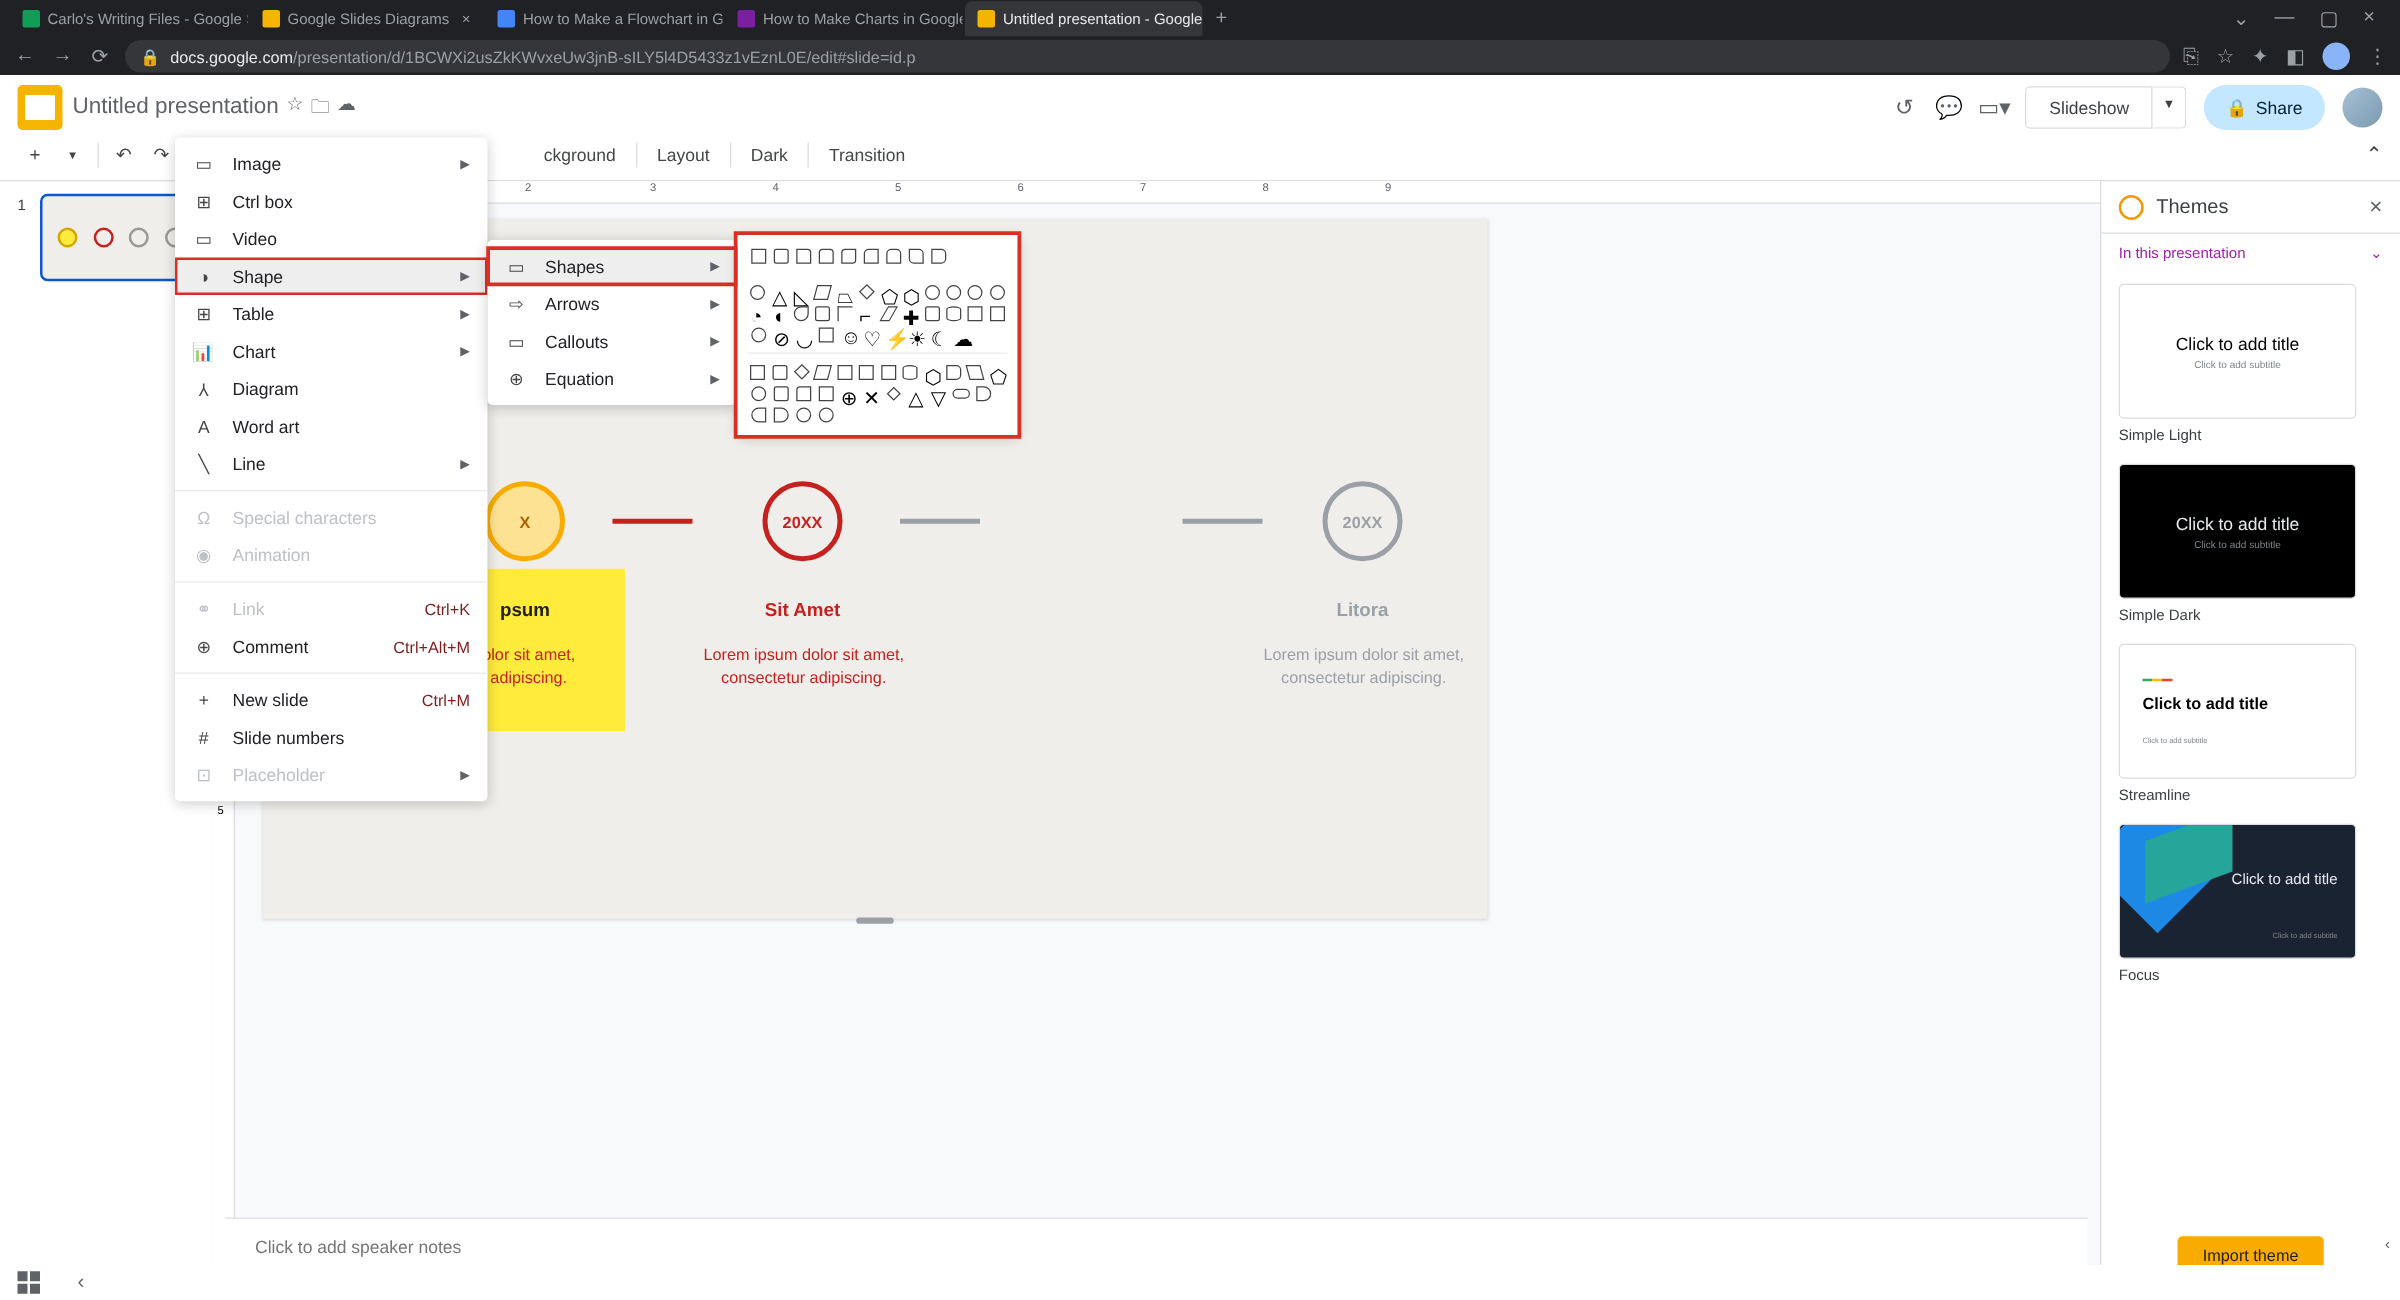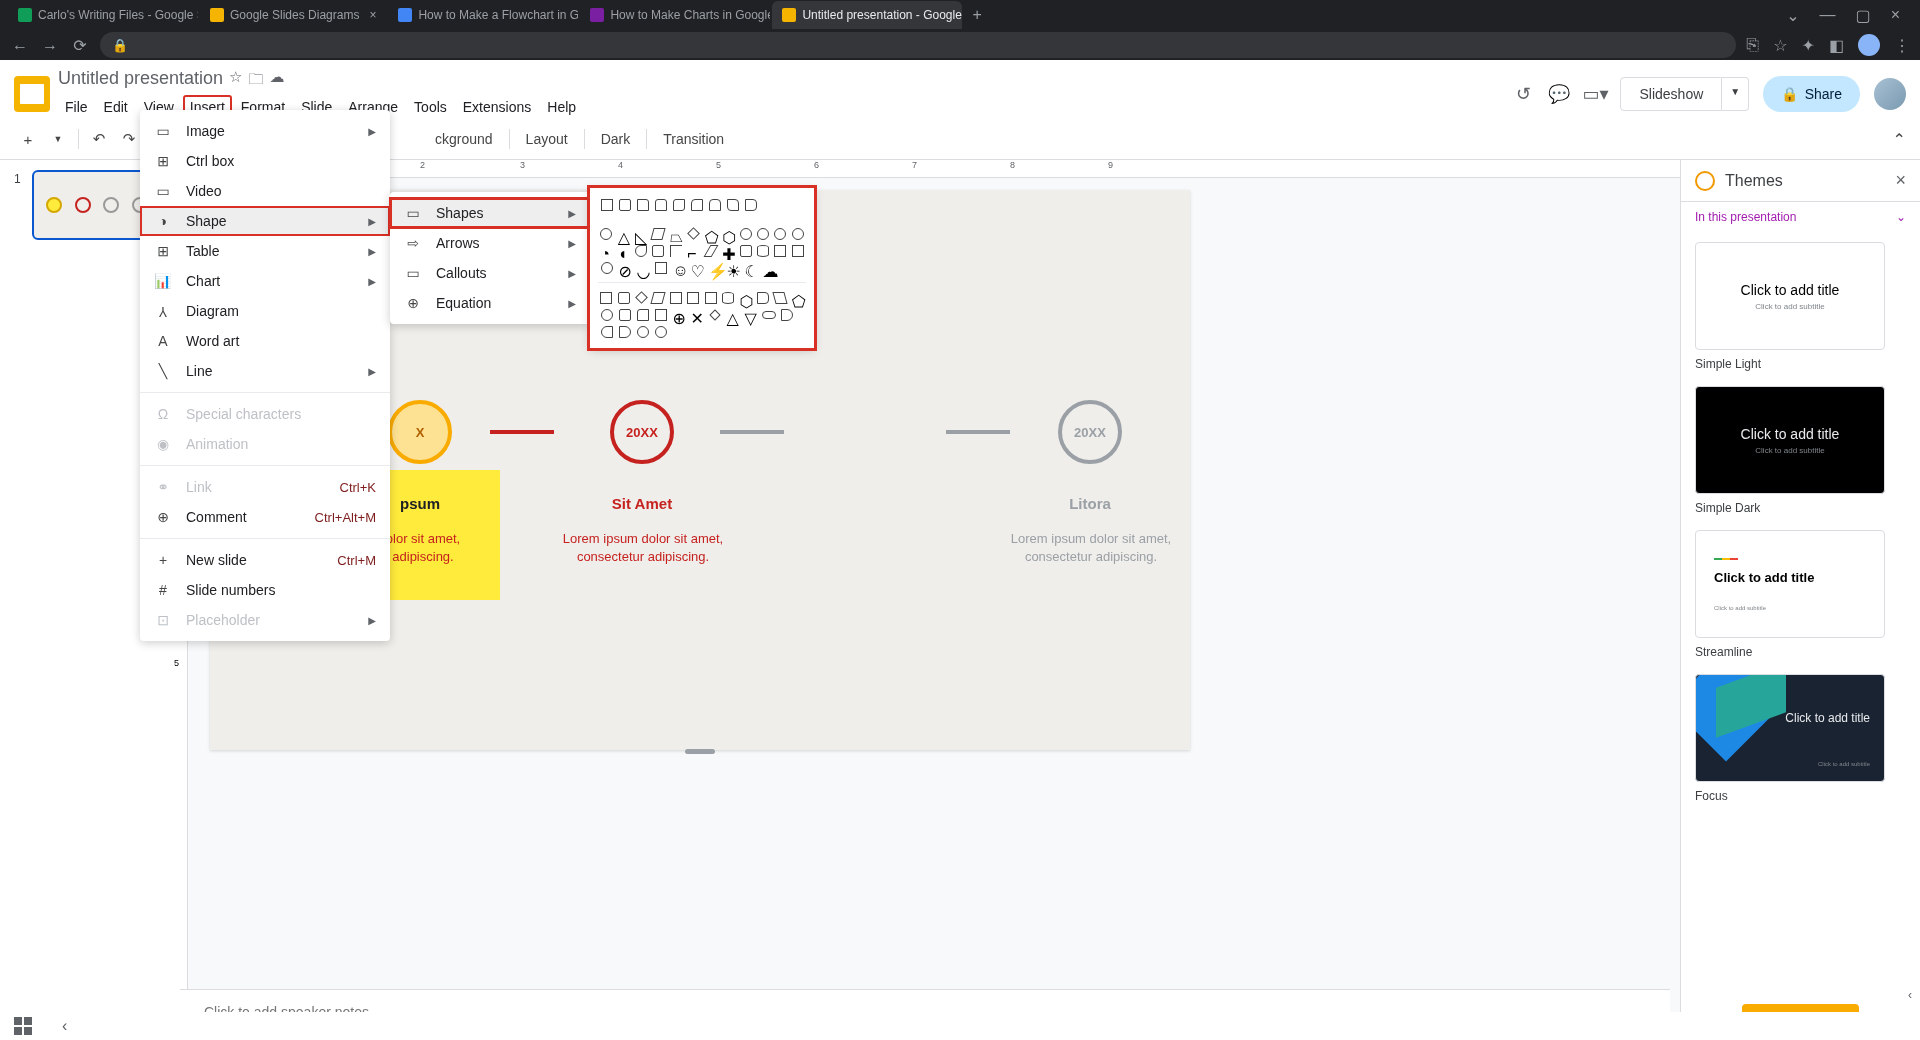--- a/index.html
+++ b/index.html
@@ -156,52 +156,41 @@
       <span>▢</span>
       <span>×</span>
     </div>
   </div>
   <div class="address-bar">
     <span class="nav-btn">←</span>
     <span class="nav-btn">→</span>
     <span class="nav-btn">⟳</span>
     <div class="url-field">
       <span>🔒</span>
+      <span class="url-text"><span>docs.google.com</span><span class="url-path">/presentation/d/1BCWXi2usZkKWvxeUw3jnB-sILY5l4D5433z1vEznL0E/edit#slide=id.p</span></span>
     </div>
     <div class="chrome-icons">
       <span>⎘</span>
       <span>☆</span>
       <span>✦</span>
       <span>◧</span>
       <span class="chrome-avatar"></span>
       <span>⋮</span>
     </div>
   </div>
 </div>
 
 <div class="app-header">
   <div class="slides-logo"></div>
   <div class="title-area">
     <div class="doc-title">
       <span>Untitled presentation</span>
       <span class="title-icon">☆</span>
       <span class="title-icon">🗀</span>
       <span class="title-icon">☁</span>
-    </div>
-    <div class="menubar">
-      <span class="menu-item">File</span>
-      <span class="menu-item">Edit</span>
-      <span class="menu-item">View</span>
-      <span class="menu-item highlighted">Insert</span>
-      <span class="menu-item">Format</span>
-      <span class="menu-item">Slide</span>
-      <span class="menu-item">Arrange</span>
-      <span class="menu-item">Tools</span>
-      <span class="menu-item">Extensions</span>
-      <span class="menu-item">Help</span>
     </div>
   </div>
   <div class="header-actions">
     <span class="header-icon">↺</span>
     <span class="header-icon">💬</span>
     <span class="header-icon">▭▾</span>
     <div style="display:flex">
       <span class="slideshow-btn">Slideshow</span>
       <span class="slideshow-dd">▼</span>
     </div>

